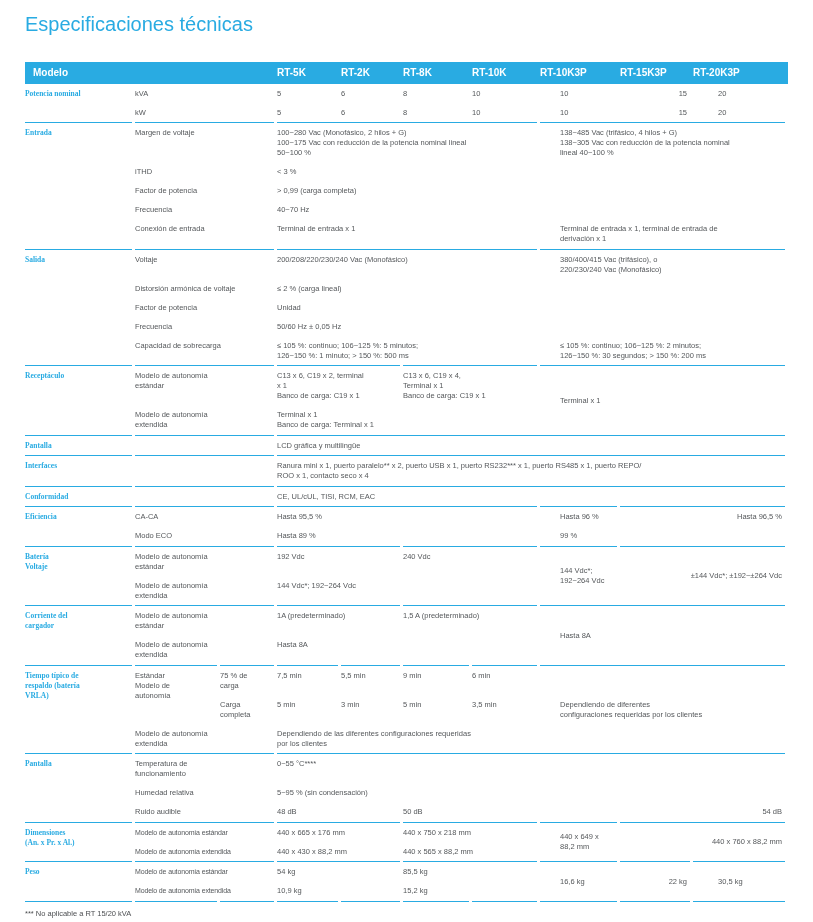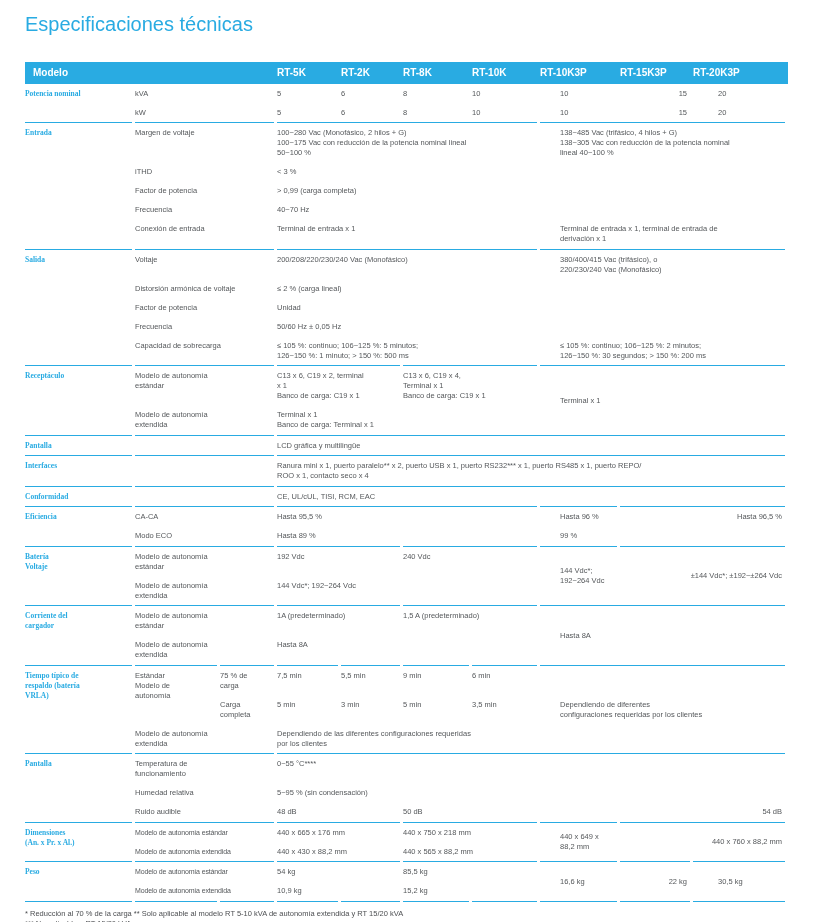--- a/index.html
+++ b/index.html
@@ -296,17 +296,16 @@
           <td class="val bt" data-name="spec-value"></td>
           <td class="val bt" data-name="spec-value"></td>
           <td class="val bt c8" data-name="spec-value"></td>
           <td class="val bt c9" data-name="spec-value"></td>
           <td class="val bt c10" data-name="spec-value"></td>
         </tr>
       </tbody>
   </table>
 
   <div class="footnotes" data-name="footnotes">
-    <div data-name="footnote">* Reducción al 70 % de la carga ** Solo aplicable al modelo RT 5-10 kVA de autonomía extendida y RT 15/20 kVA</div>
     <div data-name="footnote">*** No aplicable a RT 15/20 kVA</div>
 
   </div>
 </div>
 
 </body></html>

